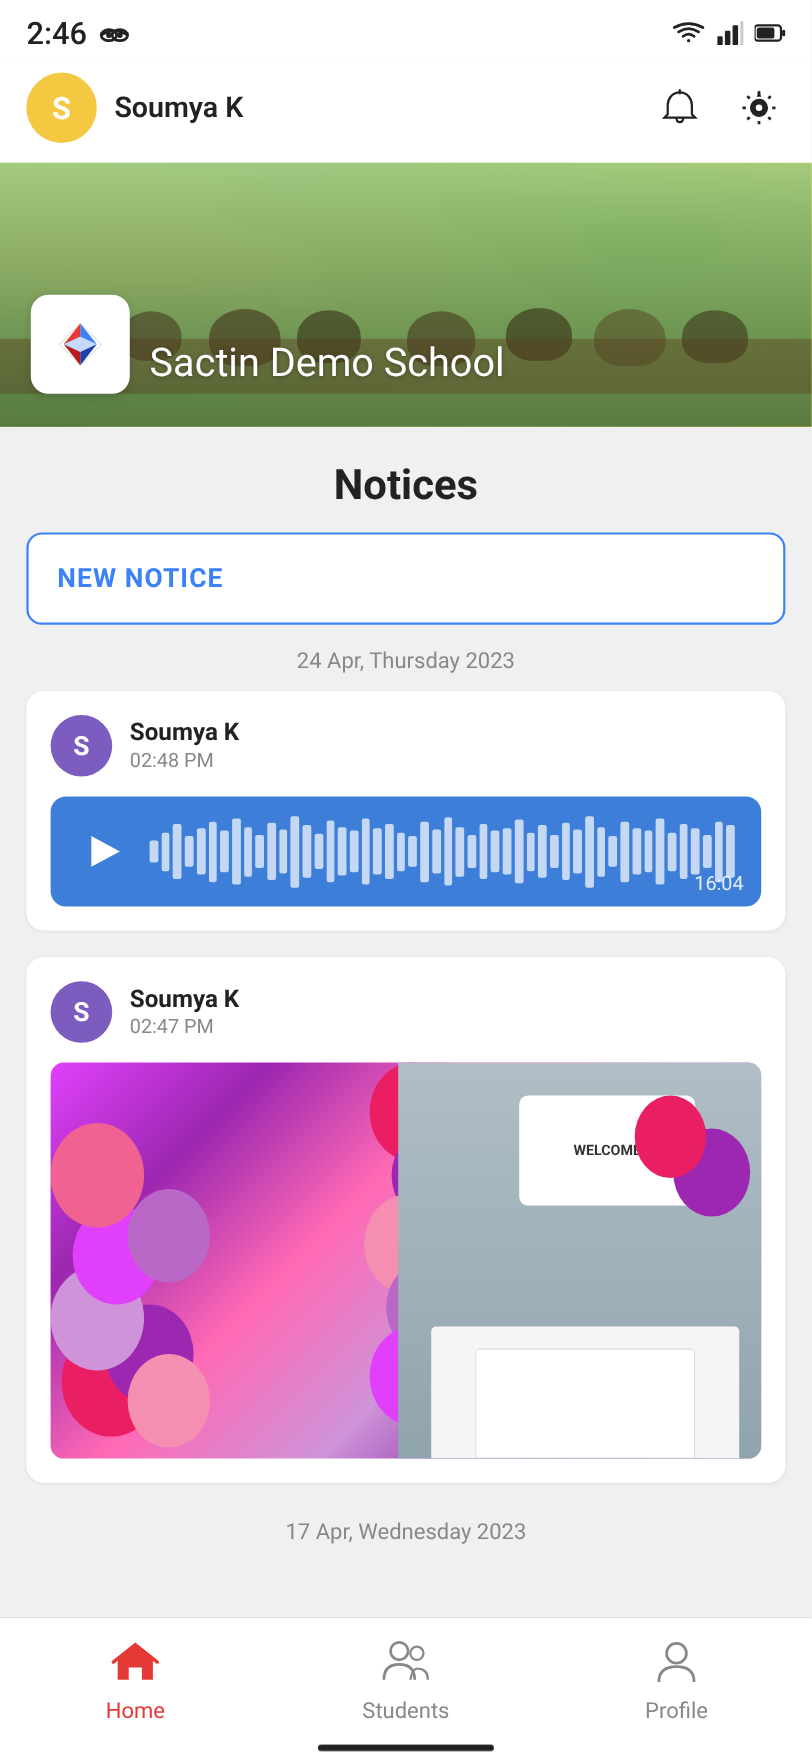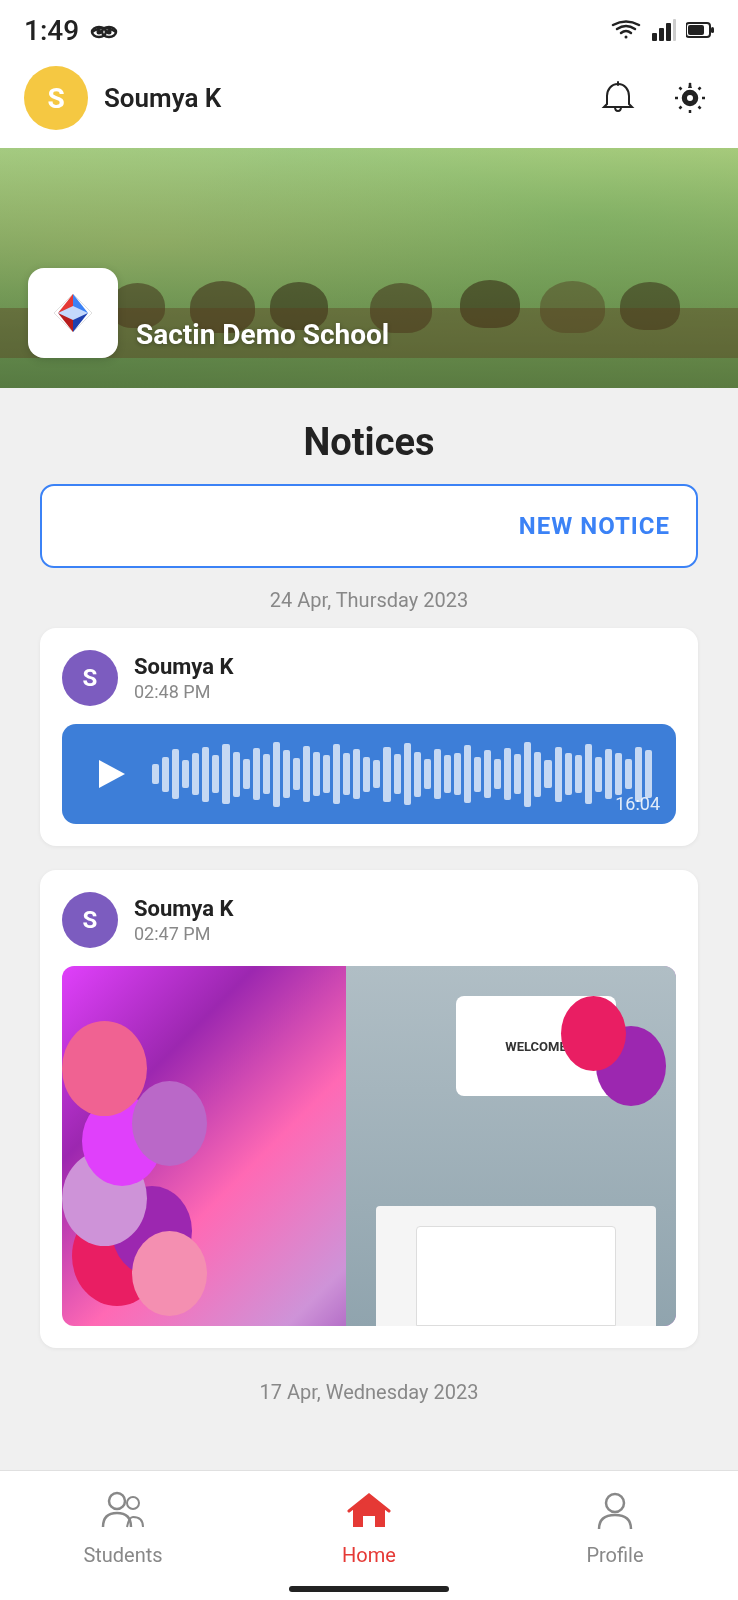--- a/index.html
+++ b/index.html
@@ -109,54 +109,54 @@
       align-items: center;
       justify-content: center;
       box-shadow: 0 2px 8px rgba(0,0,0,0.15);
     }
     .school-info {
       position: absolute;
       left: 136px;
       bottom: 36px;
     }
     .school-name {
-      font-size: 28px;
-      font-weight: 700;
+      font-size: 36px;
+      font-weight: 400;
       color: #fff;
       text-shadow: 0 1px 4px rgba(0,0,0,0.3);
       line-height: 1.2;
     }
     .school-location {
       font-size: 22px;
       color: rgba(255,255,255,0.9);
       text-shadow: 0 1px 3px rgba(0,0,0,0.3);
       margin-top: 4px;
     }
 
     
     .main-content {
       background: #f0f0f0;
-      padding: 0 16px 160px;
+      padding: 0 0 160px;
     }
     .notices-title {
       text-align: center;
       font-size: 38px;
       font-weight: 700;
       color: #222;
       padding: 32px 0 20px;
     }
 
     
     .new-notice-btn {
       margin: 0 24px 20px;
       background: #fff;
       border: 2.5px solid #3b82f6;
       border-radius: 14px;
       padding: 26px;
-      text-align: right;
+      text-align: left;
       cursor: pointer;
     }
     .new-notice-label {
       font-size: 24px;
       font-weight: 700;
       color: #3b82f6;
       letter-spacing: 1px;
     }
 
     
@@ -328,21 +328,21 @@
       height: 6px;
       background: #222;
       border-radius: 3px;
     }
   </style>
 </head>
 <body>
 
 <div class="status-bar">
   <div class="status-time">
-    <span>1:49</span>
+    <span>2:46</span>
 
     <svg width="30" height="24" viewBox="0 0 30 24">
       <ellipse cx="10" cy="14" rx="7" ry="5" stroke="#222" stroke-width="2.5" fill="none"></ellipse>
       <ellipse cx="20" cy="14" rx="7" ry="5" stroke="#222" stroke-width="2.5" fill="none"></ellipse>
       <path d="M3 14 Q15 6 27 14" stroke="#222" stroke-width="2.5" fill="none"></path>
       <circle cx="10" cy="14" r="2.5" fill="#222"></circle>
       <circle cx="20" cy="14" r="2.5" fill="#222"></circle>
     </svg>
   </div>
   <div class="status-icons">
@@ -558,41 +558,41 @@
       </div>
     </div>
   </div>
 
   <div class="date-sep-bottom">17 Apr, Wednesday 2023</div>
 </div>
 
 <div class="bottom-nav">
   <div class="nav-item">
     <div class="nav-icon">
+      <svg width="44" height="44" viewBox="0 0 44 44">
+        <path d="M22 6 L6 20 L6 38 L16 38 L16 27 L28 27 L28 38 L38 38 L38 20 Z" fill="#e53935"></path>
+        <path d="M2 22 L22 6 L42 22" stroke="#e53935" stroke-width="3" fill="none" stroke-linecap="round"></path>
+      </svg>
+    </div>
+    <span class="nav-label active">Home</span>
+  </div>
+  <div class="nav-item">
+    <div class="nav-icon">
       <svg width="48" height="44" viewBox="0 0 48 44">
         <circle cx="18" cy="12" r="8" stroke="#888" stroke-width="2.5" fill="none"></circle>
         <path d="M4 38 Q4 24 18 24 Q32 24 32 38" stroke="#888" stroke-width="2.5" fill="none"></path>
         <circle cx="34" cy="14" r="6" stroke="#888" stroke-width="2" fill="none"></circle>
         <path d="M28 38 Q30 28 34 28 Q44 28 44 38" stroke="#888" stroke-width="2" fill="none"></path>
       </svg>
     </div>
     <span class="nav-label">Students</span>
   </div>
   <div class="nav-item">
     <div class="nav-icon">
       <svg width="44" height="44" viewBox="0 0 44 44">
-        <path d="M22 6 L6 20 L6 38 L16 38 L16 27 L28 27 L28 38 L38 38 L38 20 Z" fill="#e53935"></path>
-        <path d="M2 22 L22 6 L42 22" stroke="#e53935" stroke-width="3" fill="none" stroke-linecap="round"></path>
-      </svg>
-    </div>
-    <span class="nav-label active">Home</span>
-  </div>
-  <div class="nav-item">
-    <div class="nav-icon">
-      <svg width="44" height="44" viewBox="0 0 44 44">
         <circle cx="22" cy="14" r="9" stroke="#888" stroke-width="2.5" fill="none"></circle>
         <path d="M6 40 Q6 26 22 26 Q38 26 38 40" stroke="#888" stroke-width="2.5" fill="none"></path>
       </svg>
     </div>
     <span class="nav-label">Profile</span>
   </div>
 </div>
 
 <div class="home-indicator"></div>
 

